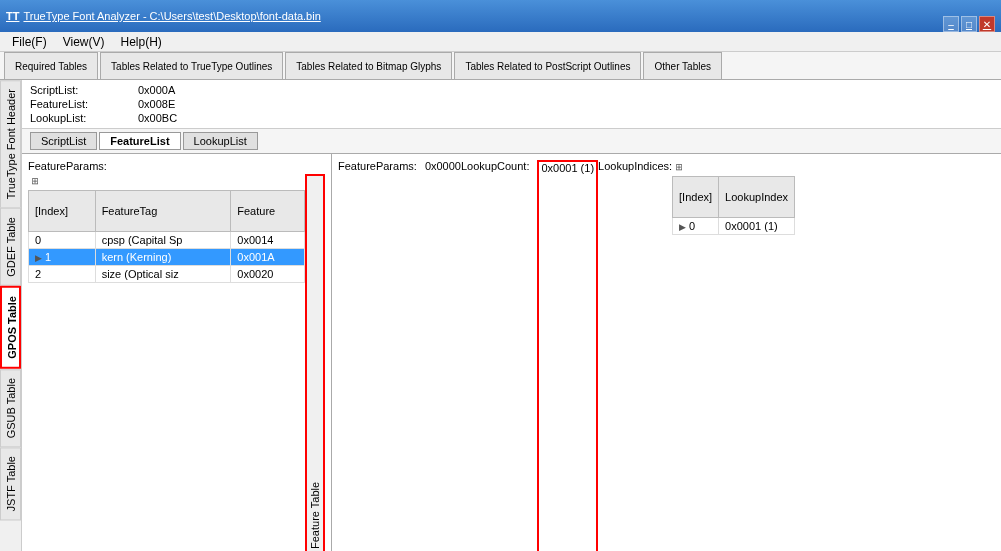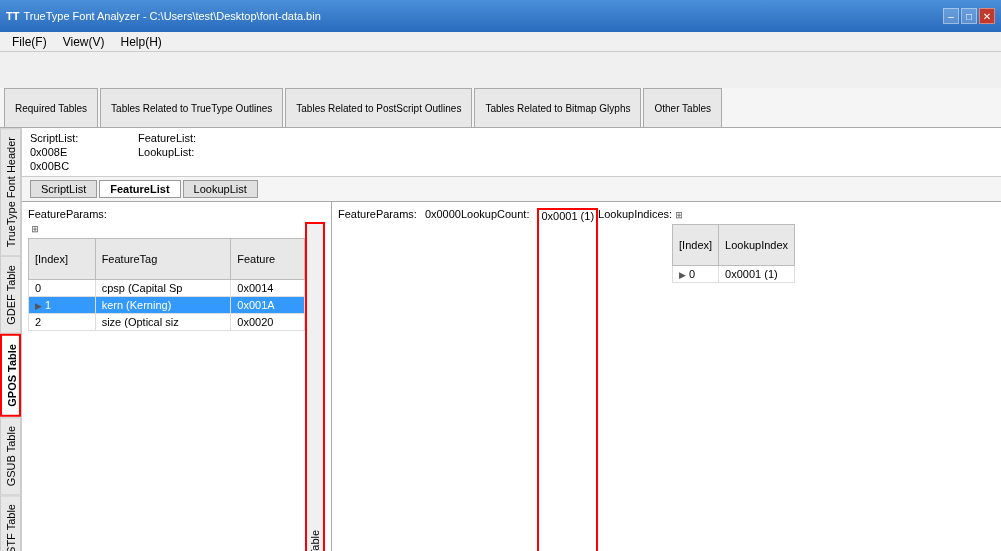--- a/index.html
+++ b/index.html
@@ -4,24 +4,24 @@
   <style>
     * { box-sizing: border-box; margin: 0; padding: 0; font-family: 'Segoe UI', Tahoma, Arial, sans-serif; font-size: 11px; }
     body { background: #f0f0f0; width: 1001px; height: 551px; overflow: hidden; }
 
     
     .title-bar {
       background: linear-gradient(to bottom, #4a90d9, #2a6bbd);
       color: white;
       height: 22px;
       display: flex;
-      align-items: center;
       justify-content: space-between;
       padding: 16px 6px;
       font-size: 11px;
+      text-decoration: underline;
     }
     .title-bar-left { display: flex; align-items: center; gap: 4px; }
     .title-bar-buttons { display: flex; gap: 2px; }
     .title-bar-btn {
       width: 16px; height: 16px;
       display: flex; align-items: center; justify-content: center;
       font-size: 10px; cursor: pointer; border: 1px solid rgba(255,255,255,0.4);
       background: rgba(255,255,255,0.2); color: white;
     }
     .title-bar-btn.close { background: #c0392b; }
@@ -40,23 +40,22 @@
       cursor: pointer;
       font-size: 12px;
     }
 
     
     .top-tab-bar {
       display: flex;
       align-items: stretch;
       background: #f5f5f5;
       border-bottom: 1px solid #aaa;
-      height: 40px;
+      height: 28px;
       padding-left: 4px;
-      margin-top: 36px;
     }
     .top-tab {
       padding: 4px 10px;
       border: 1px solid #aaa;
       border-bottom: none;
       background: #e8e8e8;
       cursor: pointer;
       display: flex;
       align-items: center;
       font-size: 10px;
@@ -254,22 +253,22 @@
 
 <div class="menu-bar">
   <div class="menu-item">File(F)</div>
   <div class="menu-item">View(V)</div>
   <div class="menu-item">Help(H)</div>
 </div>
 
 <div class="top-tab-bar">
   <div class="top-tab">Required Tables</div>
   <div class="top-tab">Tables Related to TrueType Outlines</div>
+  <div class="top-tab">Tables Related to Bitmap Glyphs</div>
   <div class="top-tab">Tables Related to PostScript Outlines</div>
-  <div class="top-tab">Tables Related to Bitmap Glyphs</div>
   <div class="top-tab">Other Tables</div>
 </div>
 
 <div class="main-layout">
 
   <div class="left-vtabs">
     <div class="vtab">
       <span>TrueType Font Header</span>
     </div>
     <div class="vtab">
@@ -283,20 +282,21 @@
     </div>
     <div class="vtab">
       <span>JSTF Table</span>
     </div>
   </div>
 
   <div class="content-area">
 
     <div class="header-info">
       <span>ScriptList:</span>
+      <span>0x000A</span>
       <span>FeatureList:</span>
       <span>0x008E</span>
       <span>LookupList:</span>
       <span>0x00BC</span>
     </div>
 
     <div class="sub-tab-bar">
       <div class="sub-tab">ScriptList</div>
       <div class="sub-tab active">FeatureList</div>
       <div class="sub-tab">LookupList</div>

